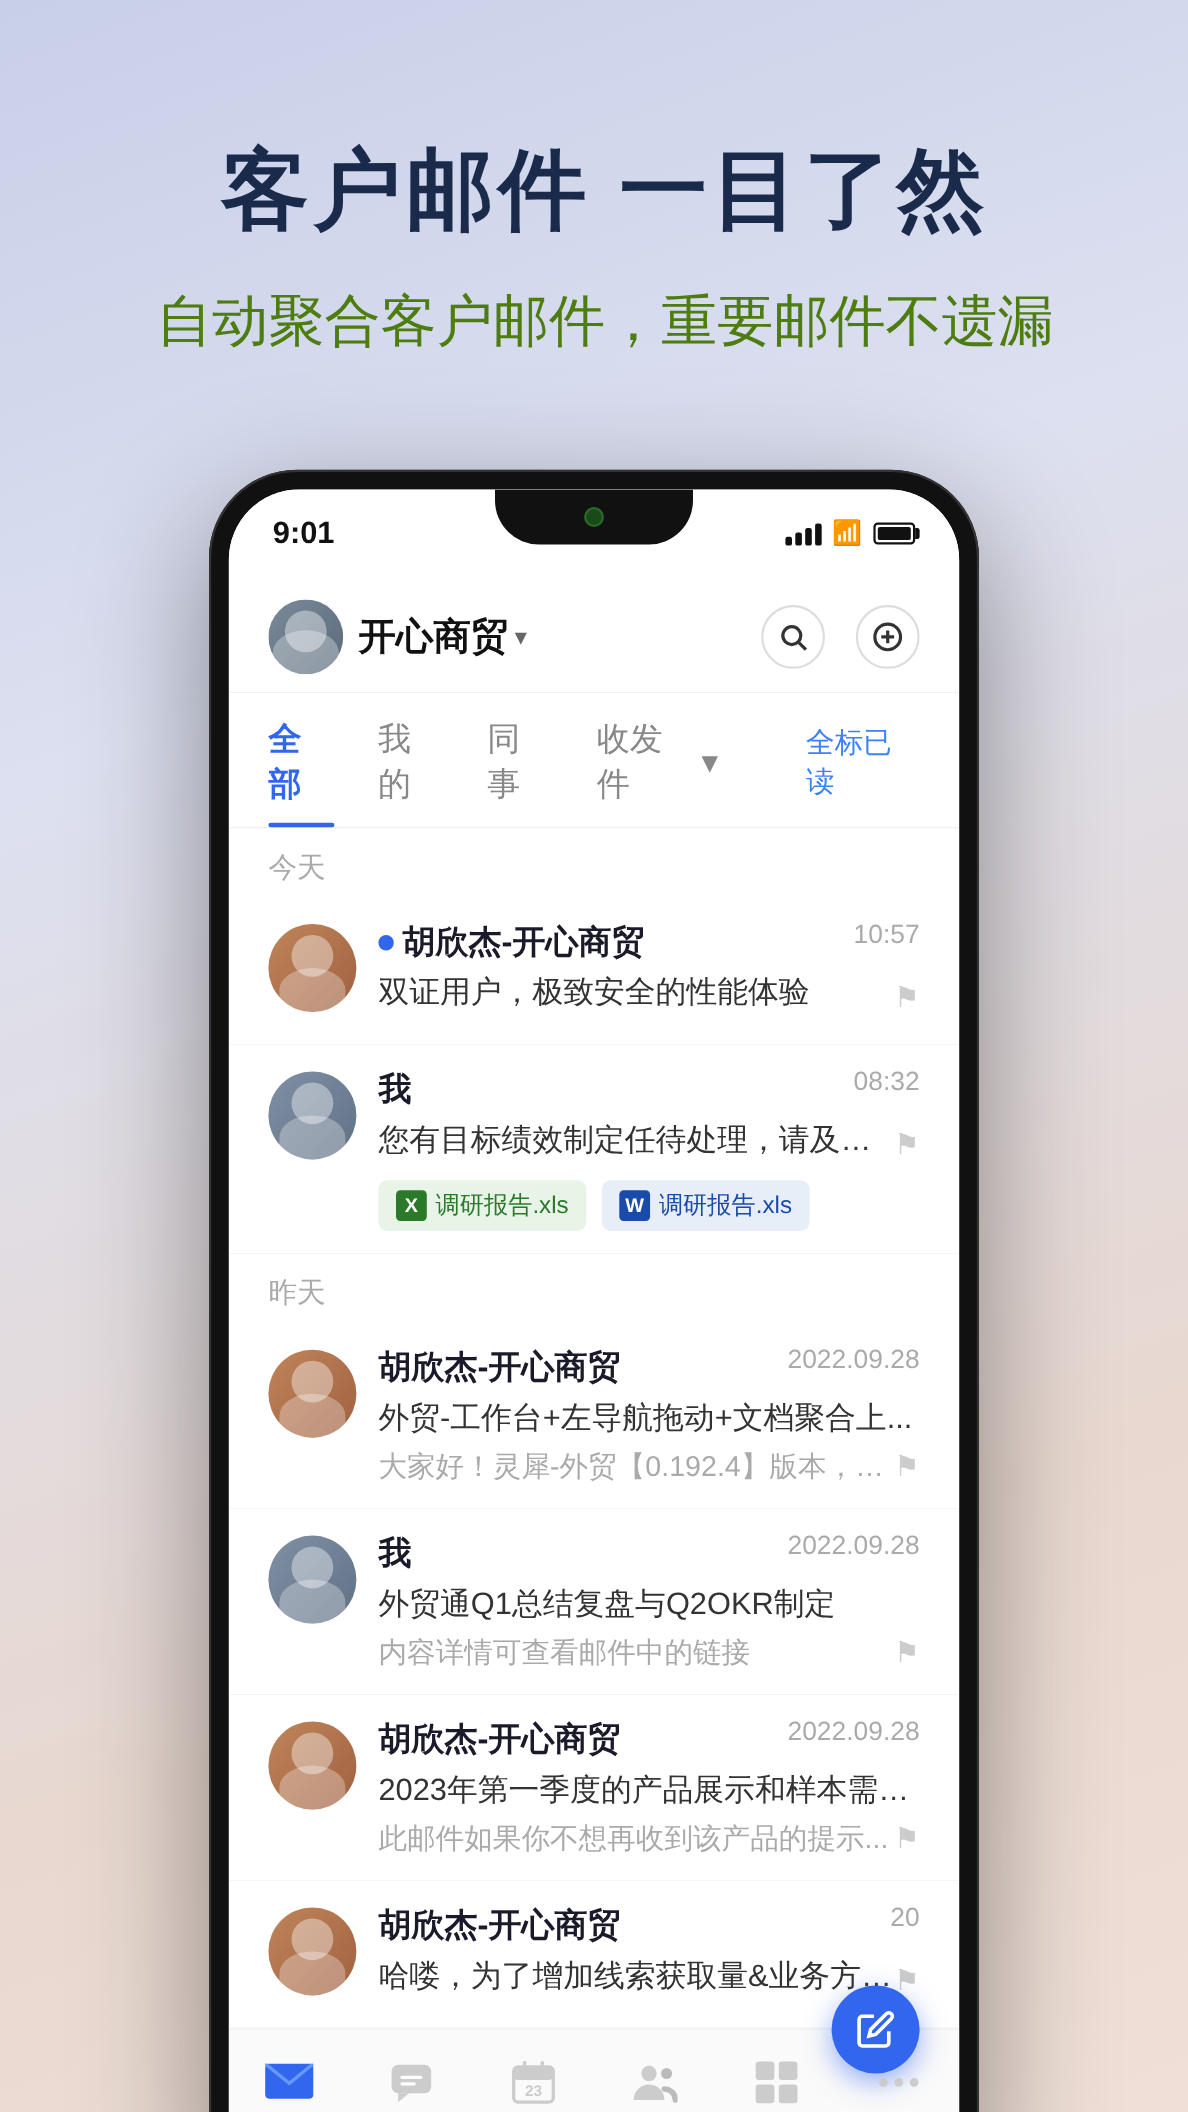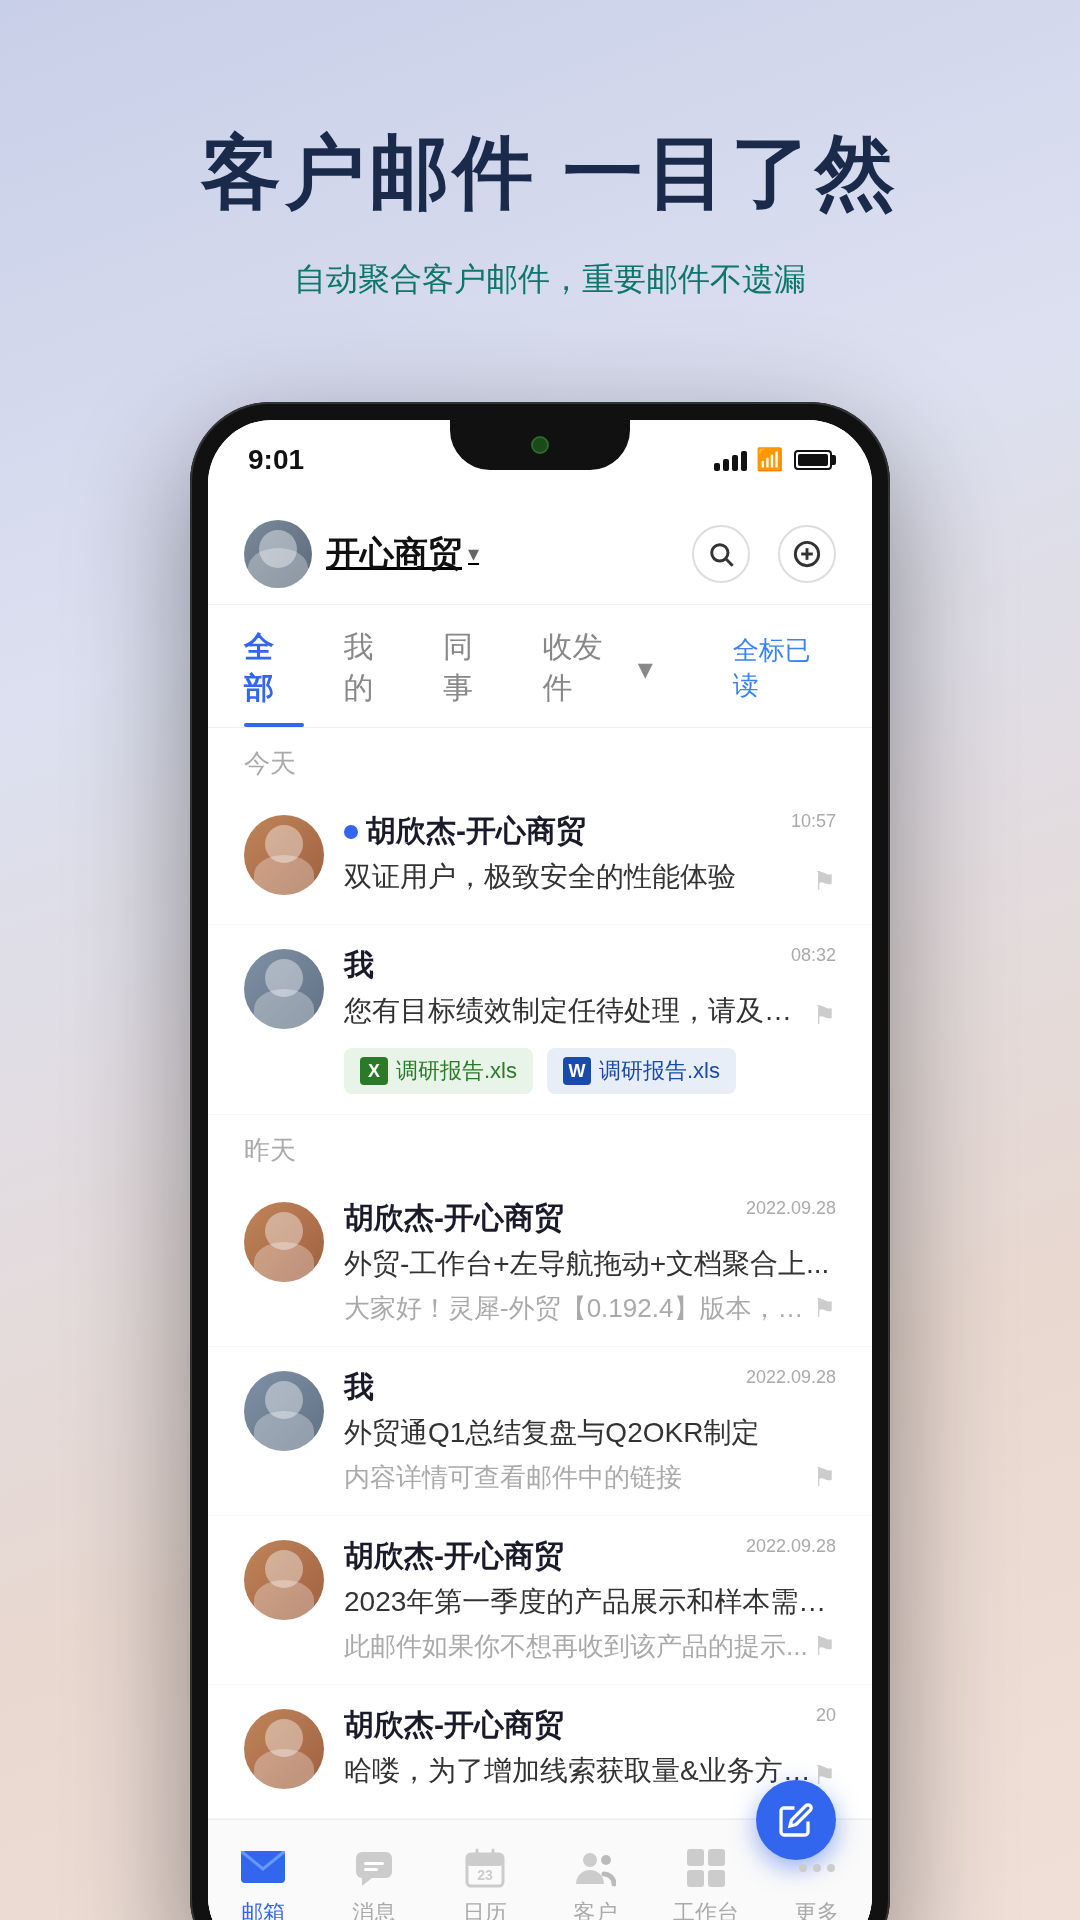--- a/index.html
+++ b/index.html
@@ -19,22 +19,22 @@
       margin-left: 20px;
     }
     .page-title {
       font-size: 80px;
       font-weight: 800;
       color: #1a2a4a;
       letter-spacing: 4px;
       margin-bottom: 30px;
     }
     .page-subtitle {
-      font-size: 32px;
-      color: #0f766e;
+      font-size: 51px;
+      color: #4d7c0f;
       font-weight: 400;
     }
 
     
     .phone-wrapper {
       display: flex;
       justify-content: center;
       margin-top: 20px;
     }
     .phone-frame {
@@ -312,21 +312,21 @@
       gap: 8px;
     }
     .unread-dot {
       width: 14px;
       height: 14px;
       background: #3366ee;
       border-radius: 50%;
       flex-shrink: 0;
     }
     .email-time {
-      font-size: 18px;
+      font-size: 24px;
       color: #aaa;
       flex-shrink: 0;
     }
     .email-subject {
       font-size: 28px;
       color: #333;
       margin-bottom: 8px;
       white-space: nowrap;
       overflow: hidden;
       text-overflow: ellipsis;
@@ -497,21 +497,21 @@
           <div class="app-header">
             <div class="app-header-left">
               <div class="user-avatar">
                 <div class="avatar-img">
                   <div class="avatar-person">
                     <div class="avatar-head"></div>
                     <div class="avatar-body"></div>
                   </div>
                 </div>
               </div>
-              <div style="display:flex;align-items:center;text-decoration:underline;">
+              <div style="display:flex;align-items:center;">
                 <span class="company-name">开心商贸</span>
                 <span class="dropdown-arrow">▾</span>
               </div>
             </div>
             <div class="app-header-right">
               <div class="header-icon-btn">
                 <svg width="28" height="28" viewBox="0 0 24 24" fill="none" stroke="#333" stroke-width="2.5">
                   <circle cx="11" cy="11" r="7"></circle>
                   <line x1="16.5" y1="16.5" x2="22" y2="22"></line>
                 </svg>

